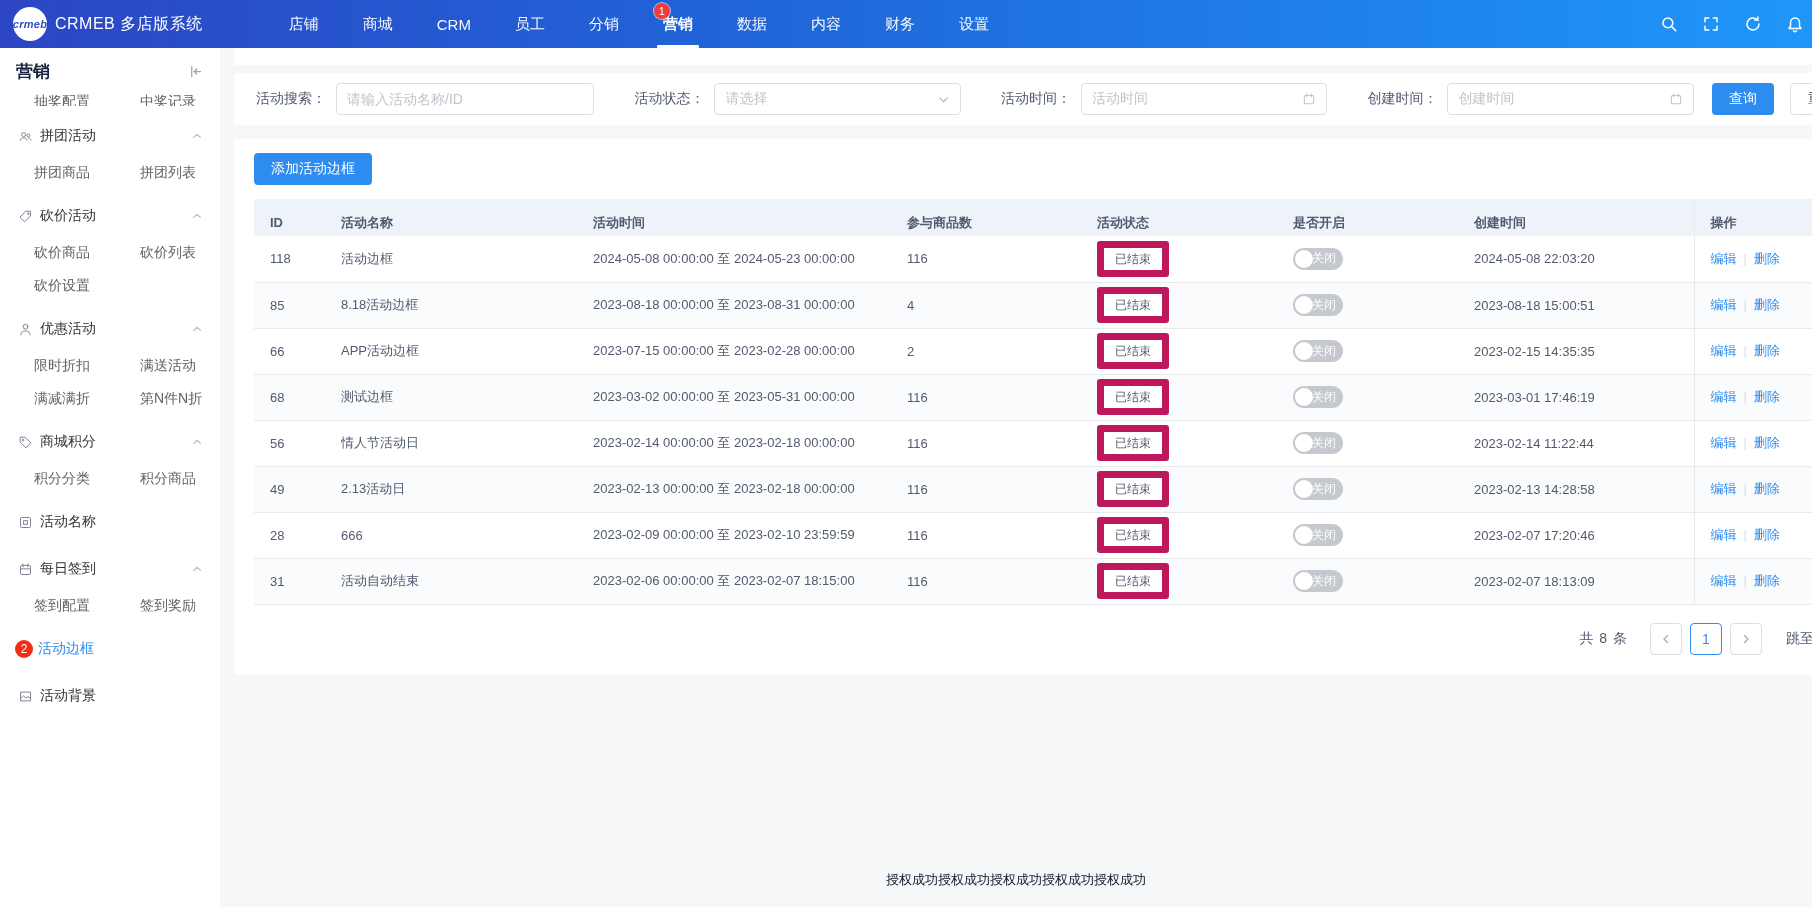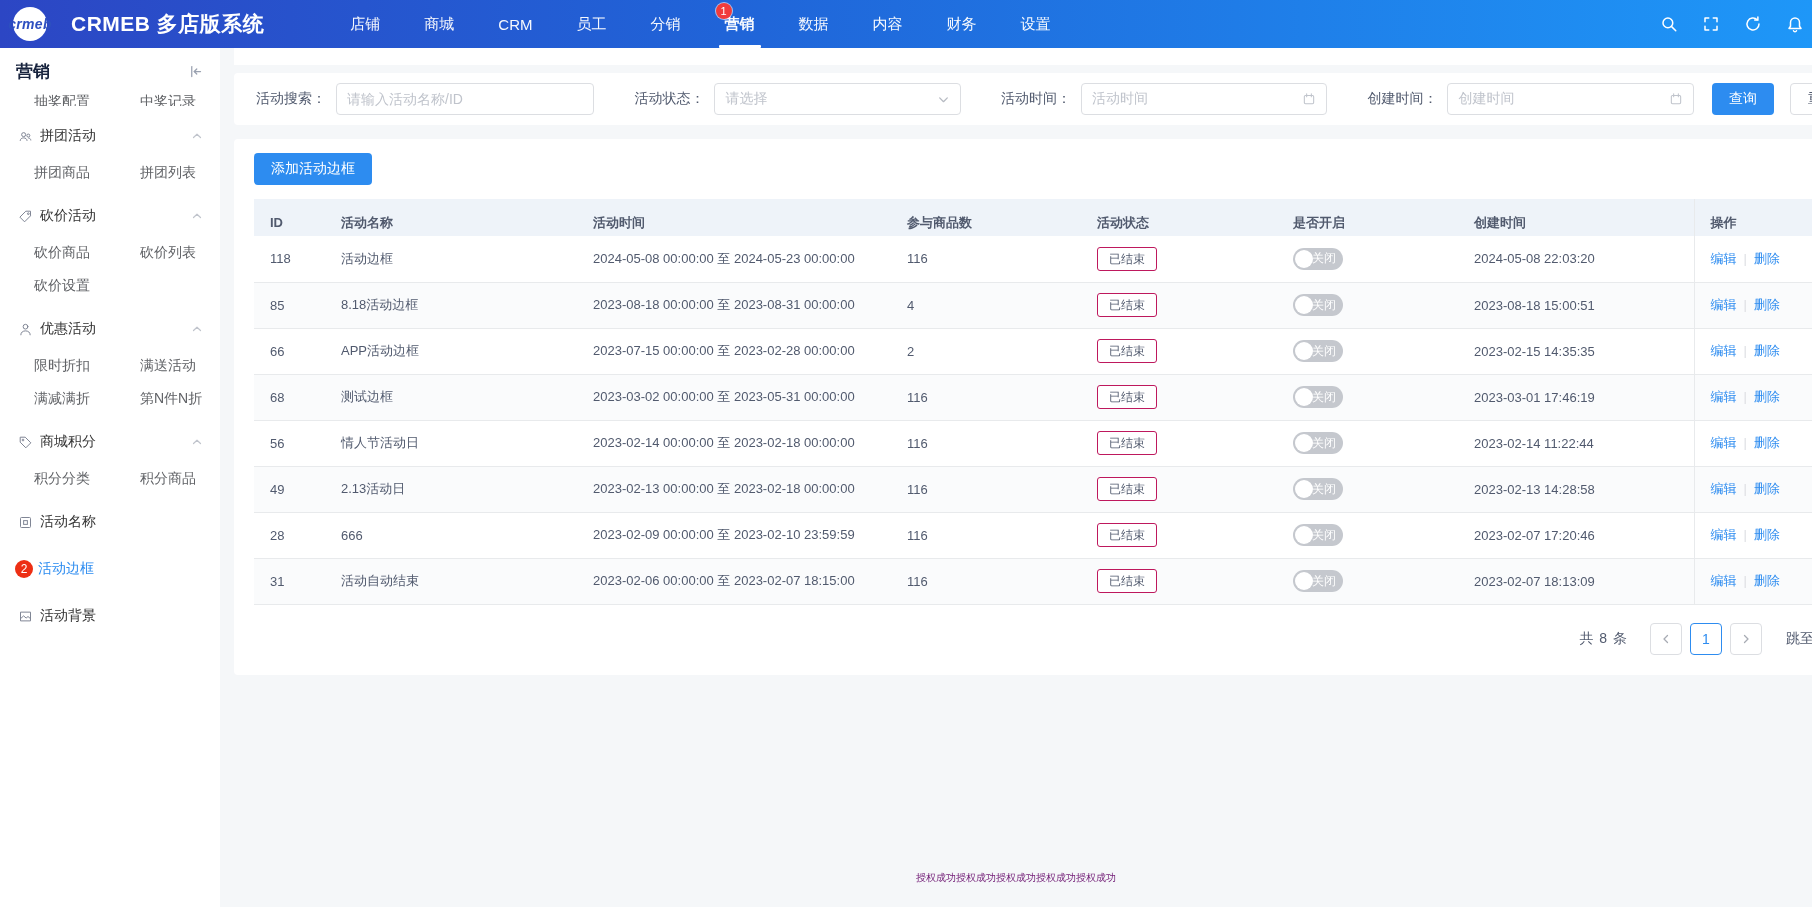--- a/index.html
+++ b/index.html
@@ -4,23 +4,23 @@
 <style>
   * { margin:0; padding:0; box-sizing:border-box; }
   html,body { width:1812px; height:907px; overflow:hidden; }
   body { position:relative; font-family:"Liberation Sans","DejaVu Sans",sans-serif; background:#f5f7f9; color:#515a6e; }
 
   
   .navbar { position:absolute; top:0; left:0; width:1812px; height:48px;
     background:linear-gradient(90deg,#2c46c4 0%, #2064d8 40%, #1e97f8 100%);
     display:flex; align-items:center; color:#fff; z-index:20; }
   .logo-circle { width:34px; height:34px; border-radius:50%; background:#fff; color:#2d4fc0;
-    font-size:14px; font-weight:bold; font-style:italic; display:flex; align-items:center; justify-content:center;
+    font-size:11px; font-weight:bold; font-style:italic; display:flex; align-items:center; justify-content:center;
     margin-left:13px; flex:none; letter-spacing:.3px; }
-  .nav-title { font-size:21px; margin-left:24px; letter-spacing:.5px; white-space:nowrap;font-weight:bold; }
+  .nav-title { font-size:16px; margin-left:8px; letter-spacing:.5px; white-space:nowrap; }
   .nav-menu { display:flex; margin-left:64px; height:100%; }
   .nav-item { position:relative; height:100%; display:flex; align-items:center; padding:0 22px;
     font-size:15px; color:rgba(255,255,255,.96); cursor:pointer; white-space:nowrap; }
   .nav-item.active { font-weight:bold; }
   .nav-item.active::after { content:''; position:absolute; bottom:0; left:50%; transform:translateX(-50%);
     width:42px; height:3px; background:#fff; border-radius:1px; }
   .nav-badge { position:absolute; top:3px; left:13px; min-width:16px; height:16px; padding:0 4px;
     border-radius:8px; background:#f03b3b; color:#fff; font-size:11px; font-weight:normal;
     display:flex; align-items:center; justify-content:center; box-shadow:0 0 0 1px rgba(255,255,255,.6); }
   .nav-icons { margin-left:auto; display:flex; gap:24px; margin-right:8px; align-items:center; }
@@ -70,41 +70,41 @@
   .query-btn { margin-left:18px; }
 
   
   .table-card { margin:14px 0 0 14px; width:1640px; background:#fff; border-radius:4px; padding:14px 20px; }
   table { width:1600px; border-collapse:collapse; margin-top:14px; font-size:13px; color:#515a6e; table-layout:fixed; }
   thead th { background:#eef3f9; height:37px; text-align:left; font-weight:bold; color:#515a6e;
     padding:10px 0 0 16px; white-space:nowrap; }
   tbody td { height:46px; padding:0 0 0 16px; border-bottom:1px solid #e8eaec; white-space:nowrap; overflow:hidden; }
   tbody tr:nth-child(even) { background:#fafbfc; }
   td.ops, th.ops { border-left:1px solid #e8eaec; }
-  .tag { display:inline-block; border:1px solid #be185d; border-radius:3px; background:#fff;
+  .tag { display:inline-block; border:7px solid #be185d; border-radius:3px; background:#fff;
     padding:5px 11px; font-size:12px; color:#515a6e; line-height:1; }
   .toggle { width:50px; height:22px; border-radius:12px; background:#c5c8ce; position:relative;
     display:inline-flex; align-items:center; justify-content:flex-end; padding-right:7px;
     color:#fff; font-size:12px; cursor:pointer; vertical-align:middle; }
   .toggle::before { content:''; position:absolute; left:2px; top:2px; width:18px; height:18px;
     border-radius:50%; background:#fff; }
   .ops-link { color:#2d8cf0; cursor:pointer; }
   .ops-divider { color:#dcdee2; margin:0 7px; }
 
   
   .pagination { display:flex; align-items:center; justify-content:flex-end; padding:18px 40px 6px 0;
     font-size:14px; color:#515a6e; }
   .page-total { margin-right:14px; letter-spacing:1px; }
   .page-btn { width:32px; height:32px; border:1px solid #dcdee2; border-radius:4px; background:#fff;
     display:flex; align-items:center; justify-content:center; color:#a7abb3; cursor:pointer; margin-left:8px; }
   .page-btn svg { width:12px; height:12px; }
   .page-btn.current { border-color:#2d8cf0; color:#2d8cf0; font-size:14px; }
   .page-jump { margin-left:24px; white-space:nowrap; }
 
-  .footer { margin-top:196px; width:1592px; text-align:center; color:#701a75; font-size:10px; }
+  .footer { margin-top:196px; width:1592px; text-align:center; color:#0f172a; font-size:13px; }
 </style>
 </head>
 <body>
 
 <header class="navbar">
   <div class="logo-circle">crmeb</div>
   <div class="nav-title">CRMEB 多店版系统</div>
   <nav class="nav-menu" id="nav-menu">
       <div class="nav-item">
         <span>店铺</span>
@@ -273,20 +273,40 @@
       </div>
       <div class="group">
         <div class="group-head">
           <span class="s-icon">
             <svg viewBox="0 0 24 24" fill="none" stroke="currentColor" stroke-width="1.6">
               <rect x="4" y="4" width="16" height="16" rx="1.5"></rect>
               <rect x="9" y="9" width="6" height="6"></rect>
             </svg>
           </span>
           <span class="group-label">活动名称</span>
+        </div>
+      </div>
+      <div class="group">
+        <div class="group-head">
+          <span class="s-icon">
+            <svg viewBox="0 0 24 24" fill="none" stroke="currentColor" stroke-width="1.6" stroke-linecap="round">
+              <rect x="4" y="5.5" width="16" height="14.5" rx="2"></rect>
+              <path d="M8 3v5M16 3v5M4 11h16"></path>
+            </svg>
+          </span>
+          <span class="group-label">每日签到</span>
+          <span class="chev">
+            <svg viewBox="0 0 24 24" fill="none" stroke="currentColor" stroke-width="2.4" stroke-linecap="round" stroke-linejoin="round">
+              <path d="M5 15l7-6.5L19 15"></path>
+            </svg>
+          </span>
+        </div>
+        <div class="group-children">
+          <span class="child">签到配置</span>
+          <span class="child">签到奖励</span>
         </div>
       </div>
       <div class="group active">
         <div class="group-head">
           <span class="side-badge">2</span>
           <span class="group-label">活动边框</span>
         </div>
       </div>
       <div class="group">
         <div class="group-head">

